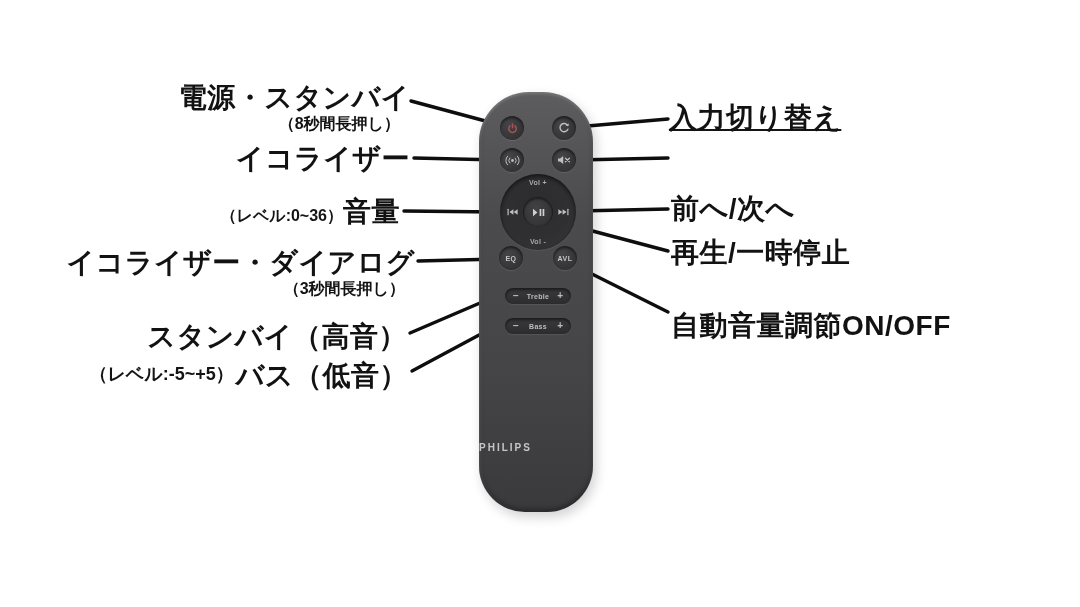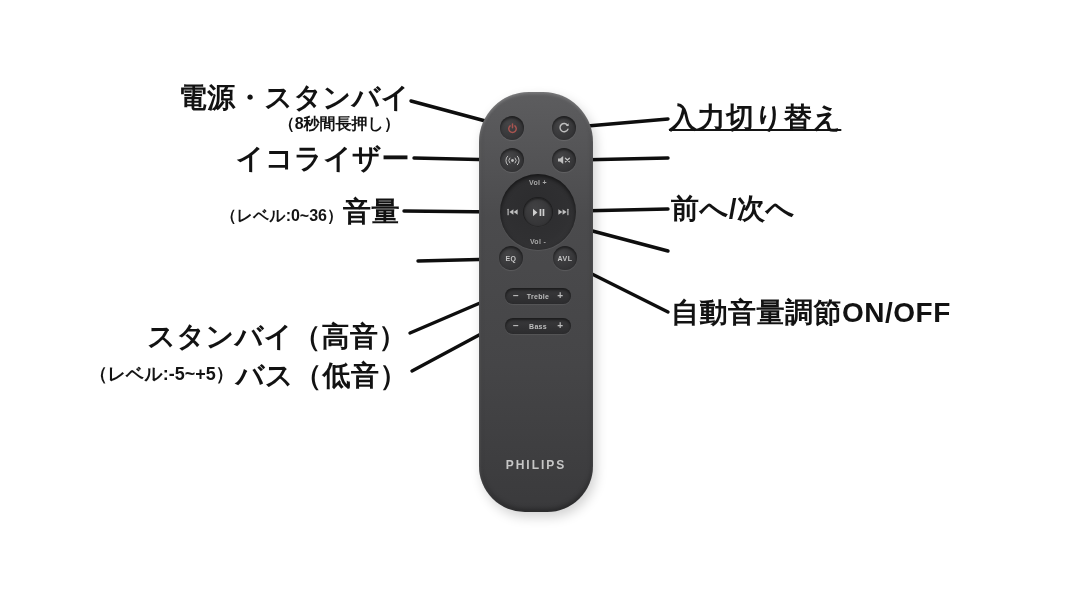--- a/index.html
+++ b/index.html
@@ -49,22 +49,22 @@
   .rocker{
     position:absolute;left:26px;width:66px;height:16px;border-radius:9px;
     background:linear-gradient(180deg,#3a3a3c,#2c2c2e);
     box-shadow:inset 0 2px 3px rgba(0,0,0,.55),0 1px 1px rgba(255,255,255,.08);
     display:flex;align-items:center;justify-content:space-between;
     padding:0 8px;box-sizing:border-box;color:#bdbdbd;
   }
   .rocker .sign{font-size:10px;font-weight:700;line-height:1;}
   .rocker .rlabel{font-size:7px;font-weight:700;letter-spacing:.3px;}
   .brand{
-    position:absolute;left:0;top:350px;width:100%;text-align:center;
-    font-size:12px;font-weight:700;letter-spacing:2px;color:#c6c6c6;margin-top:16px;
+    position:absolute;left:0;top:350px;width:100%;
+    font-size:10px;font-weight:700;letter-spacing:2px;color:#c6c6c6;
   }
 </style>
 </head>
 <body>
 
 <div class="canvas">
 
   <svg class="lines" width="1080" height="607" viewBox="0 0 1080 607">
     <g stroke="#0e0e0e" stroke-width="3.4" stroke-linecap="round">
       <line x1="411" y1="101" x2="504" y2="126"></line>
@@ -87,40 +87,47 @@
   </div>
 
   <div class="callout left" style="right:670px;top:143px;">
     <div class="main-label">イコライザー</div>
   </div>
 
   <div class="callout left" style="right:680px;top:196px;">
     <span class="prefix-label">（レベル:0~36）</span><span class="main-label">音量</span>
   </div>
 
+  <div class="callout left" style="right:665px;top:247px;">
+    <div class="main-label">イコライザー・ダイアログ</div>
+    <div class="sub-label" style="padding-right:10px;">（3秒間長押し）</div>
+  </div>
 
   <div class="callout left" style="right:673px;top:321px;">
     <div class="main-label">スタンバイ（高音）</div>
   </div>
 
   <div class="callout left" style="right:672px;top:360px;">
     <span class="prefix-label prefix-raised">（レベル:-5~+5）</span><span class="main-label">バス（低音）</span>
   </div>
 
   <div class="callout" style="left:669px;top:102px;text-decoration:underline;">
     <div class="main-label">入力切り替え</div>
   </div>
 
 
   <div class="callout" style="left:671px;top:193px;">
     <div class="main-label">前へ/次へ</div>
   </div>
 
-
-  <div class="callout" style="left:671px;top:297px;">
+  <div class="callout" style="left:671px;top:237px;">
+    <div class="main-label">再生/一時停止</div>
+  </div>
+
+  <div class="callout" style="left:671px;top:310px;">
     <div class="main-label">自動音量調節ON/OFF</div>
   </div>
 
   <div class="remote">
 
     <div class="btn-round" style="left:21px;top:24px;">
       <svg width="11" height="11" viewBox="0 0 12 12">
         <path d="M6 1v4.2" stroke="#a85450" stroke-width="1.6" fill="none" stroke-linecap="round"></path>
         <path d="M3.4 3.1a4.1 4.1 0 1 0 5.2 0" stroke="#a85450" stroke-width="1.6" fill="none" stroke-linecap="round"></path>
       </svg>

